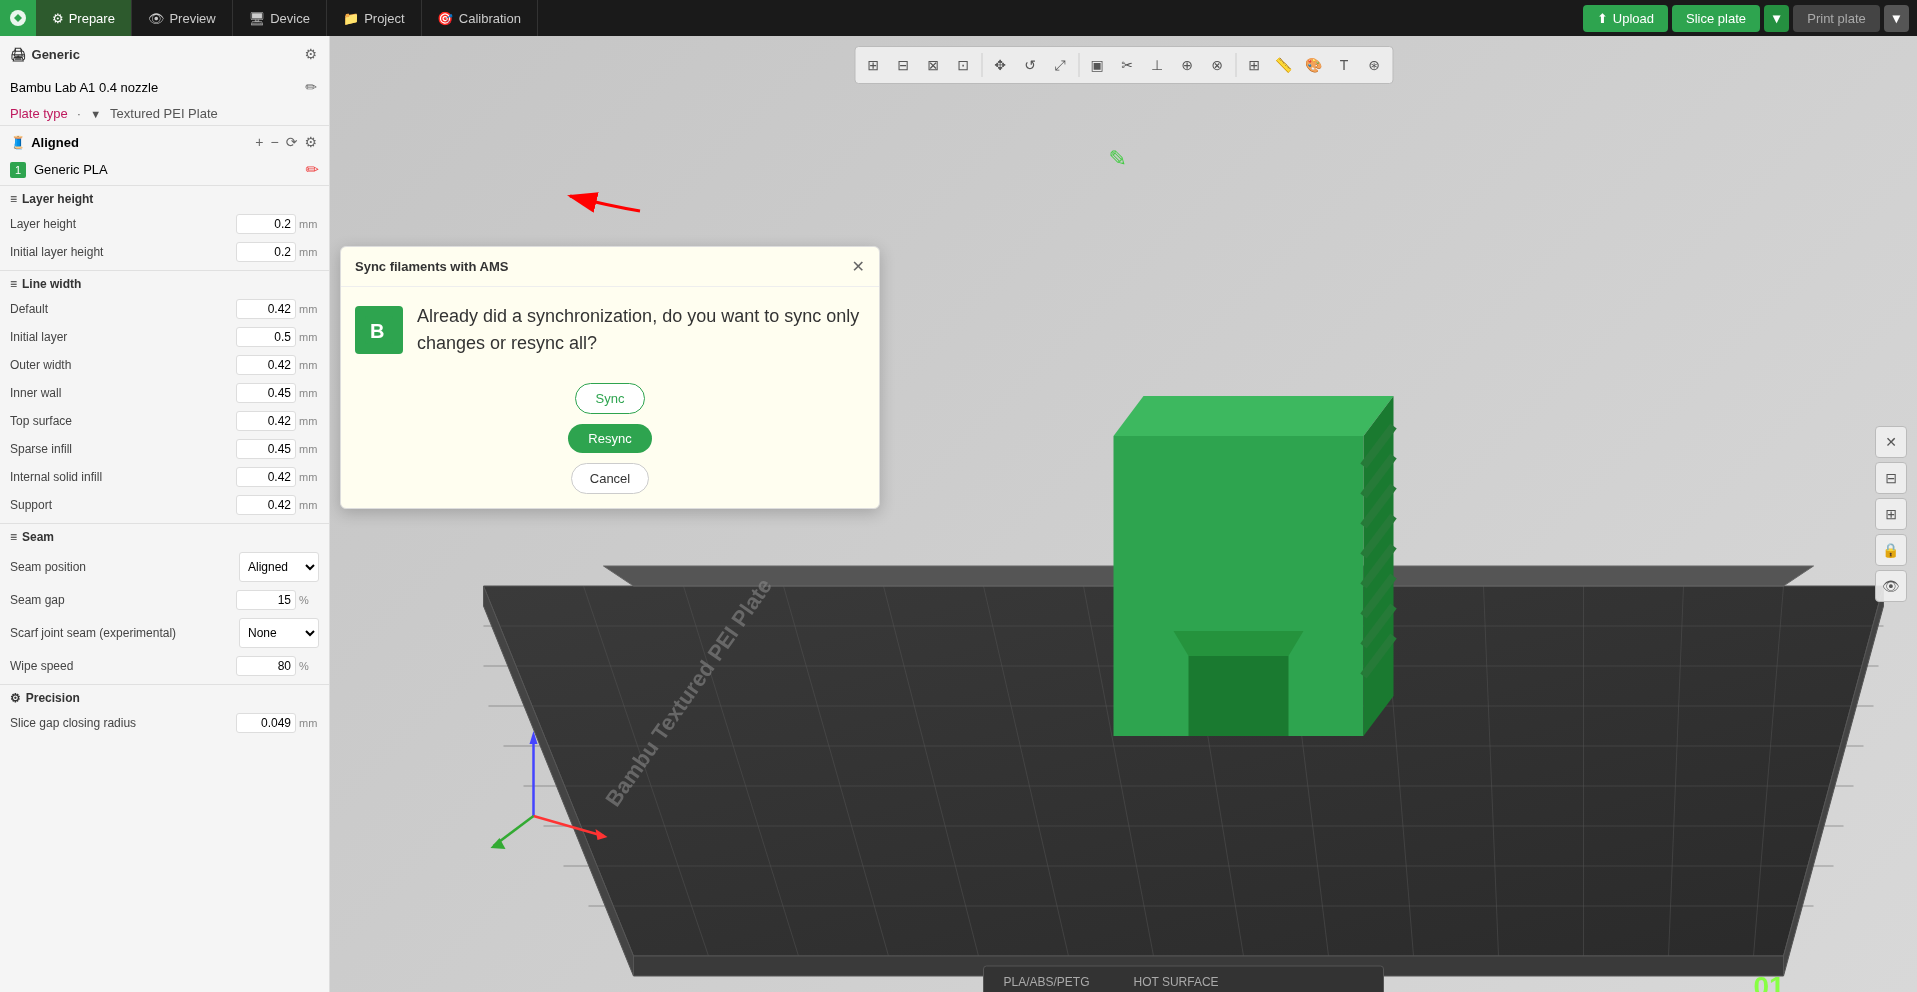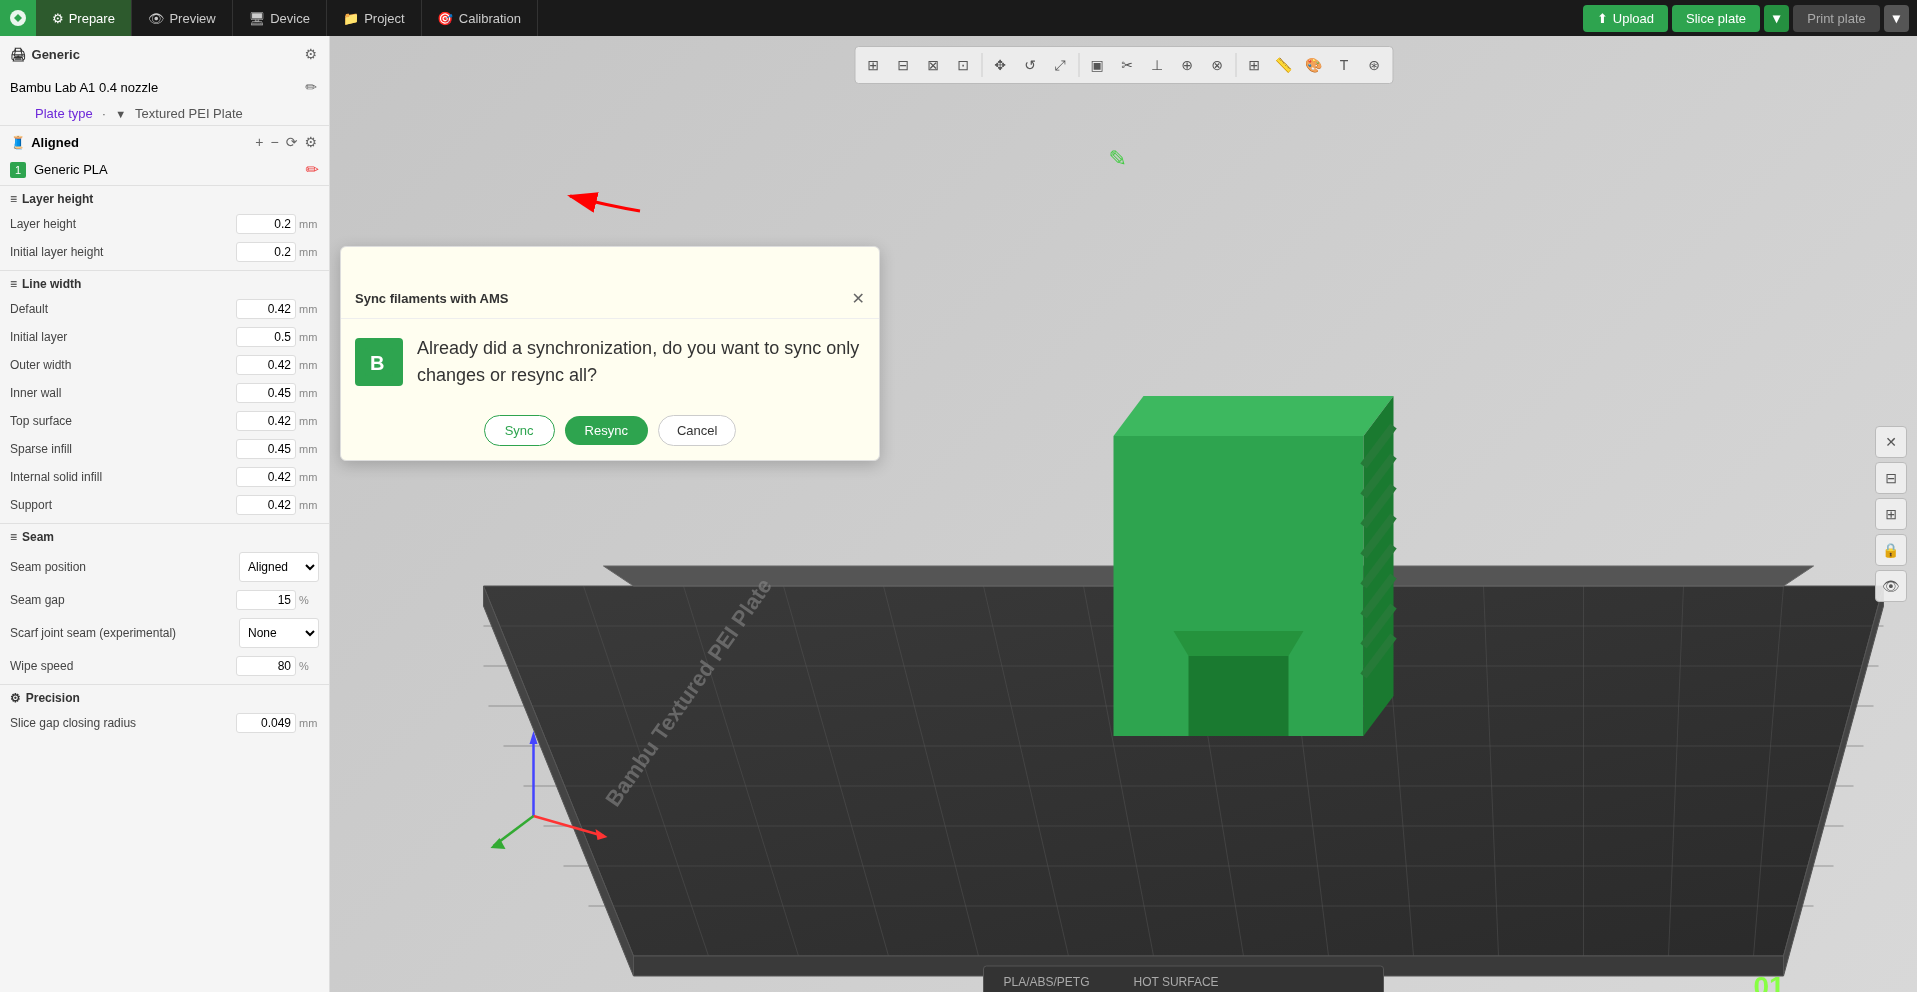--- a/index.html
+++ b/index.html
@@ -21,21 +21,21 @@
     .main-layout { display: flex; height: calc(992px - 36px); }
 
     
     .sidebar { width: 330px; background: #f5f5f5; border-right: 1px solid #ddd; overflow-y: auto; flex-shrink: 0; position: relative; }
     .sidebar-header { display: flex; align-items: center; justify-content: space-between; padding: 8px 10px; }
     .sidebar-title { font-weight: 600; font-size: 13px; color: #333; display: flex; align-items: center; gap: 5px; }
     .icon-btn { background: none; border: none; cursor: pointer; color: #666; font-size: 14px; padding: 2px; }
 
     .printer-name { display: flex; align-items: center; justify-content: space-between; padding: 5px 10px; font-size: 13px; }
     .plate-type-row { display: flex; align-items: center; padding: 4px 10px; font-size: 13px; color: #555; gap: 5px; }
-    .plate-type-label { color: #6d28d9; margin-left: 25px; }
+    .plate-type-label { color: #be185d; }
 
     .filament-header { display: flex; align-items: center; justify-content: space-between; padding: 6px 10px 4px; border-top: 1px solid #e0e0e0; }
     .filament-title { font-weight: 600; font-size: 13px; display: flex; align-items: center; gap: 5px; }
     .filament-actions { display: flex; gap: 3px; }
 
     .filament-item { display: flex; align-items: center; padding: 4px 10px; gap: 8px; font-size: 13px; }
     .filament-num { width: 16px; height: 16px; background: #2ea44f; color: white; border-radius: 2px; font-size: 11px; display: flex; align-items: center; justify-content: center; }
 
     
     .settings-group { padding: 2px 0; }
@@ -52,27 +52,27 @@
 
     
     .toolbar { position: absolute; top: 10px; left: 50%; transform: translateX(-50%); display: flex; gap: 2px; background: rgba(240,240,240,0.9); border-radius: 4px; padding: 4px; border: 1px solid #bbb; }
     .toolbar-btn { width: 28px; height: 28px; background: none; border: none; cursor: pointer; display: flex; align-items: center; justify-content: center; color: #555; border-radius: 3px; font-size: 14px; }
     .toolbar-divider { width: 1px; background: #ccc; margin: 2px 2px; }
 
     
     .right-toolbar { position: absolute; right: 10px; top: 50%; transform: translateY(-50%); display: flex; flex-direction: column; gap: 4px; }
     .right-toolbar-btn { width: 32px; height: 32px; background: rgba(240,240,240,0.9); border: 1px solid #bbb; border-radius: 4px; cursor: pointer; display: flex; align-items: center; justify-content: center; color: #555; font-size: 14px; }
     .dialog { position: absolute; top: 210px; left: 10px; width: 540px; background: #fffef0; border: 1px solid #ddd; border-radius: 6px; box-shadow: 0 4px 16px rgba(0,0,0,0.2); pointer-events: all; z-index: 100; }
-    .dialog-header { display: flex; align-items: center; justify-content: space-between; padding: 10px 14px; border-bottom: 1px solid #eee; margin-top: 32px; }
+    .dialog-header { display: flex; align-items: center; justify-content: space-between; padding: 10px 14px; border-bottom: 1px solid #eee; }
     .dialog-title { font-weight: 600; font-size: 13px; color: #333; }
     .dialog-close { background: none; border: none; cursor: pointer; font-size: 16px; color: #666; }
     .dialog-body { display: flex; align-items: center; padding: 16px 14px; gap: 14px; }
     .dialog-icon { width: 48px; height: 48px; background: #2ea44f; border-radius: 4px; display: flex; align-items: center; justify-content: center; color: white; font-size: 20px; flex-shrink: 0; }
     .dialog-text { font-size: 18px; color: #333; line-height: 1.5; }
-    .dialog-footer { display: flex; align-items: center; justify-content: center; gap: 10px; padding: 10px 14px 14px; }
+    .dialog-footer { display: flex; align-items: center; justify-content: center; gap: 10px; padding: 10px 14px 14px; flex-direction: column; }
     .btn-sync { background: white; border: 1px solid #2ea44f; color: #2ea44f; padding: 7px 20px; border-radius: 20px; cursor: pointer; font-size: 13px; font-weight: 500; }
     .btn-resync { background: #2ea44f; border: none; color: white; padding: 7px 20px; border-radius: 20px; cursor: pointer; font-size: 13px; font-weight: 500; }
     .btn-cancel { background: white; border: 1px solid #ccc; color: #333; padding: 7px 18px; border-radius: 20px; cursor: pointer; font-size: 13px; }
 
     
     .scene-3d { position: absolute; top: 0; left: 0; width: 100%; height: 100%; }
 
     
     .viewport-bg { position: absolute; inset: 0; background: linear-gradient(135deg, #c5c5c5, #d8d8d8); }
 

